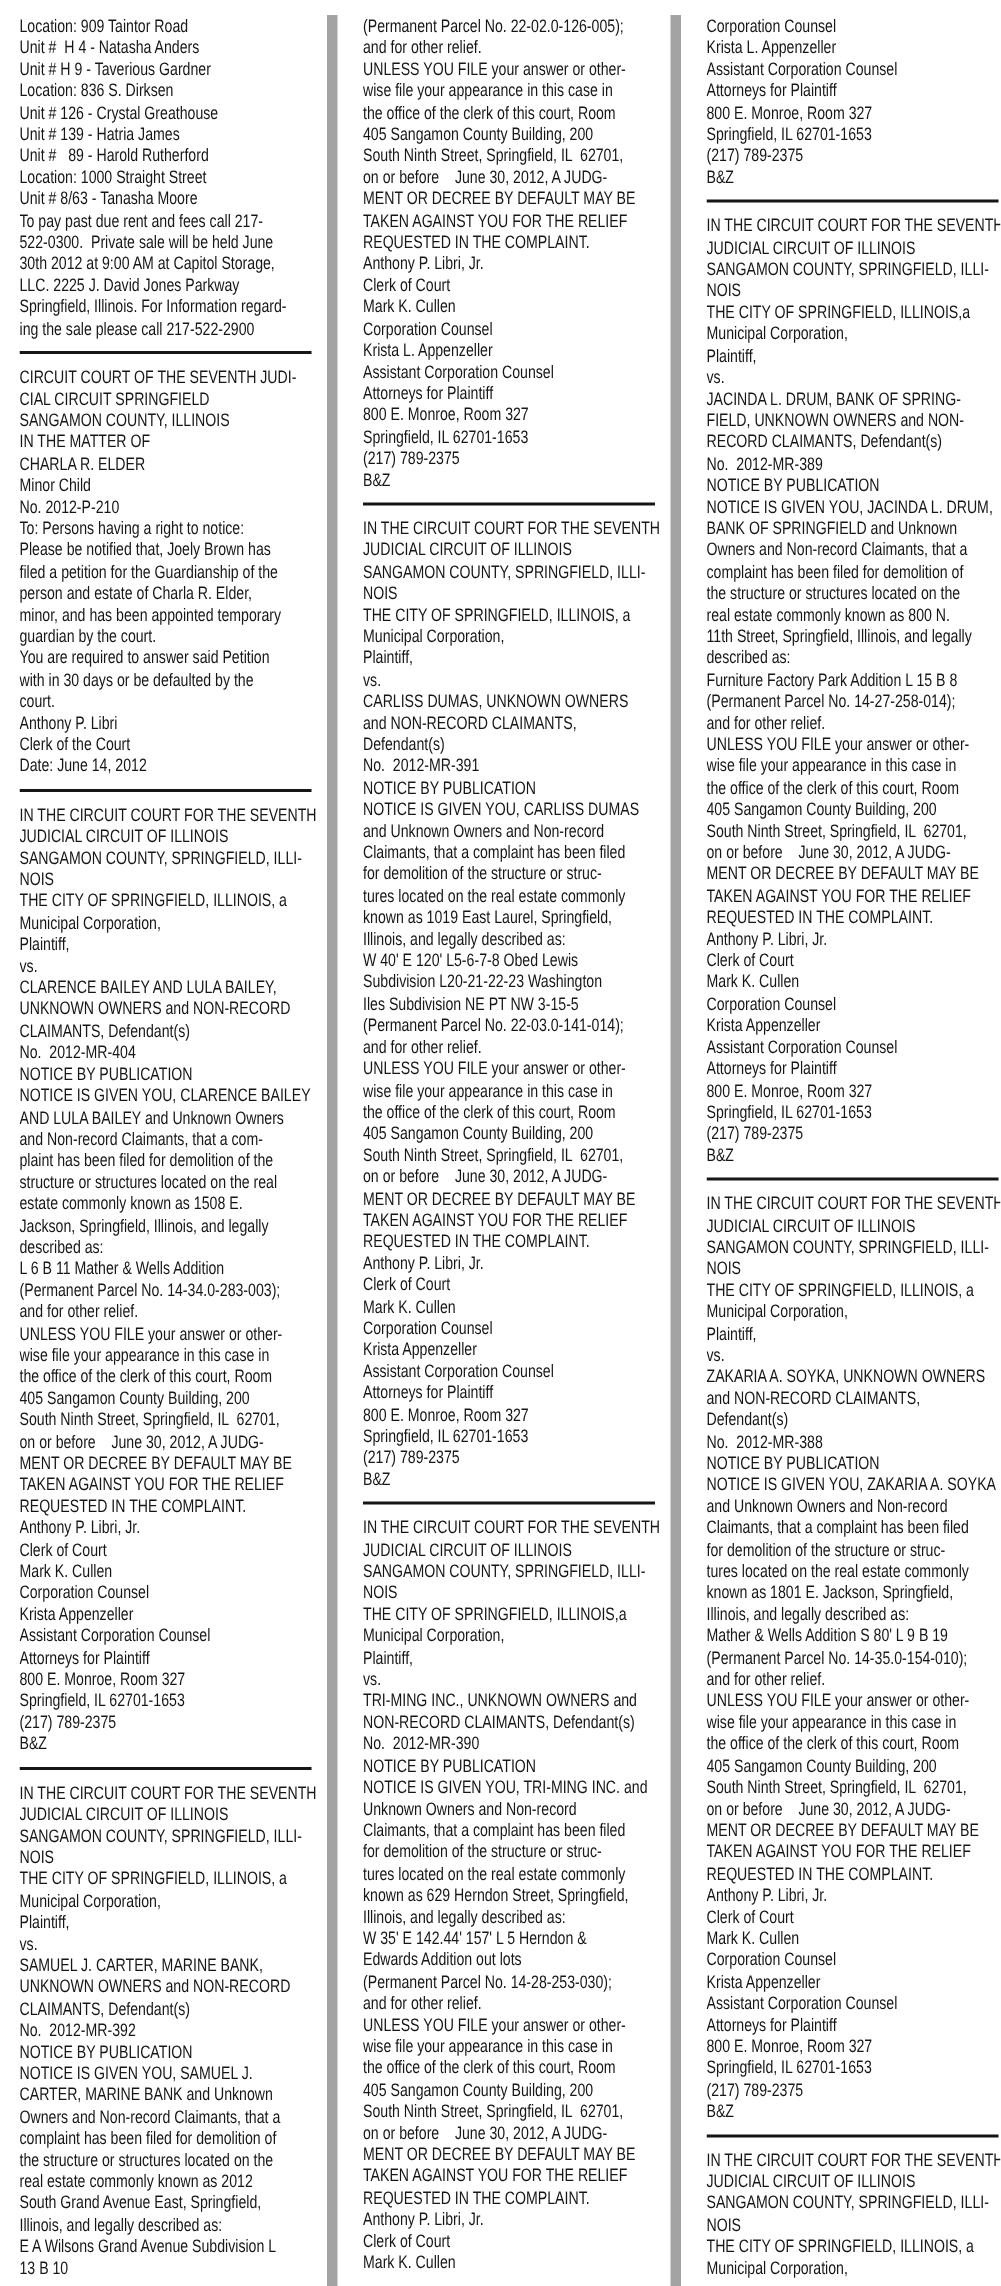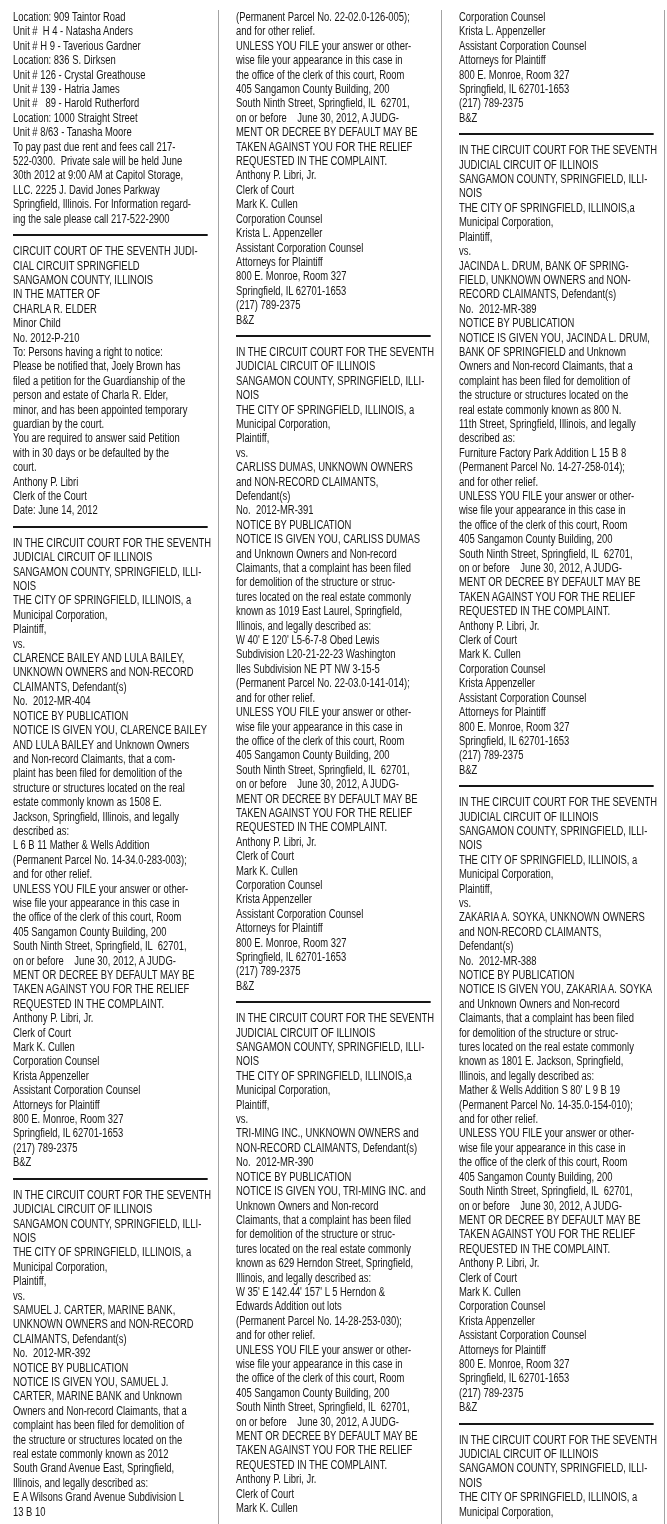--- a/index.html
+++ b/index.html
@@ -12,21 +12,21 @@
     padding: 10px 0 0 13px;
     display: flex;
     font-family: "Liberation Sans", sans-serif;
     color: #161616;
     overflow: hidden;
   }
   .col {
     flex: none;
     width: 205px;
     margin-right: 17px;
-    border-right: 1px solid #a3a3a3;
+    border-right: 7px solid #a3a3a3;
     overflow: hidden;
   }
   .col-inner {
     width: 260px;
     transform: scaleX(0.785);
     transform-origin: 0 0;
   }
   .line {
     font-size: 12px;
     line-height: 14.4px;

